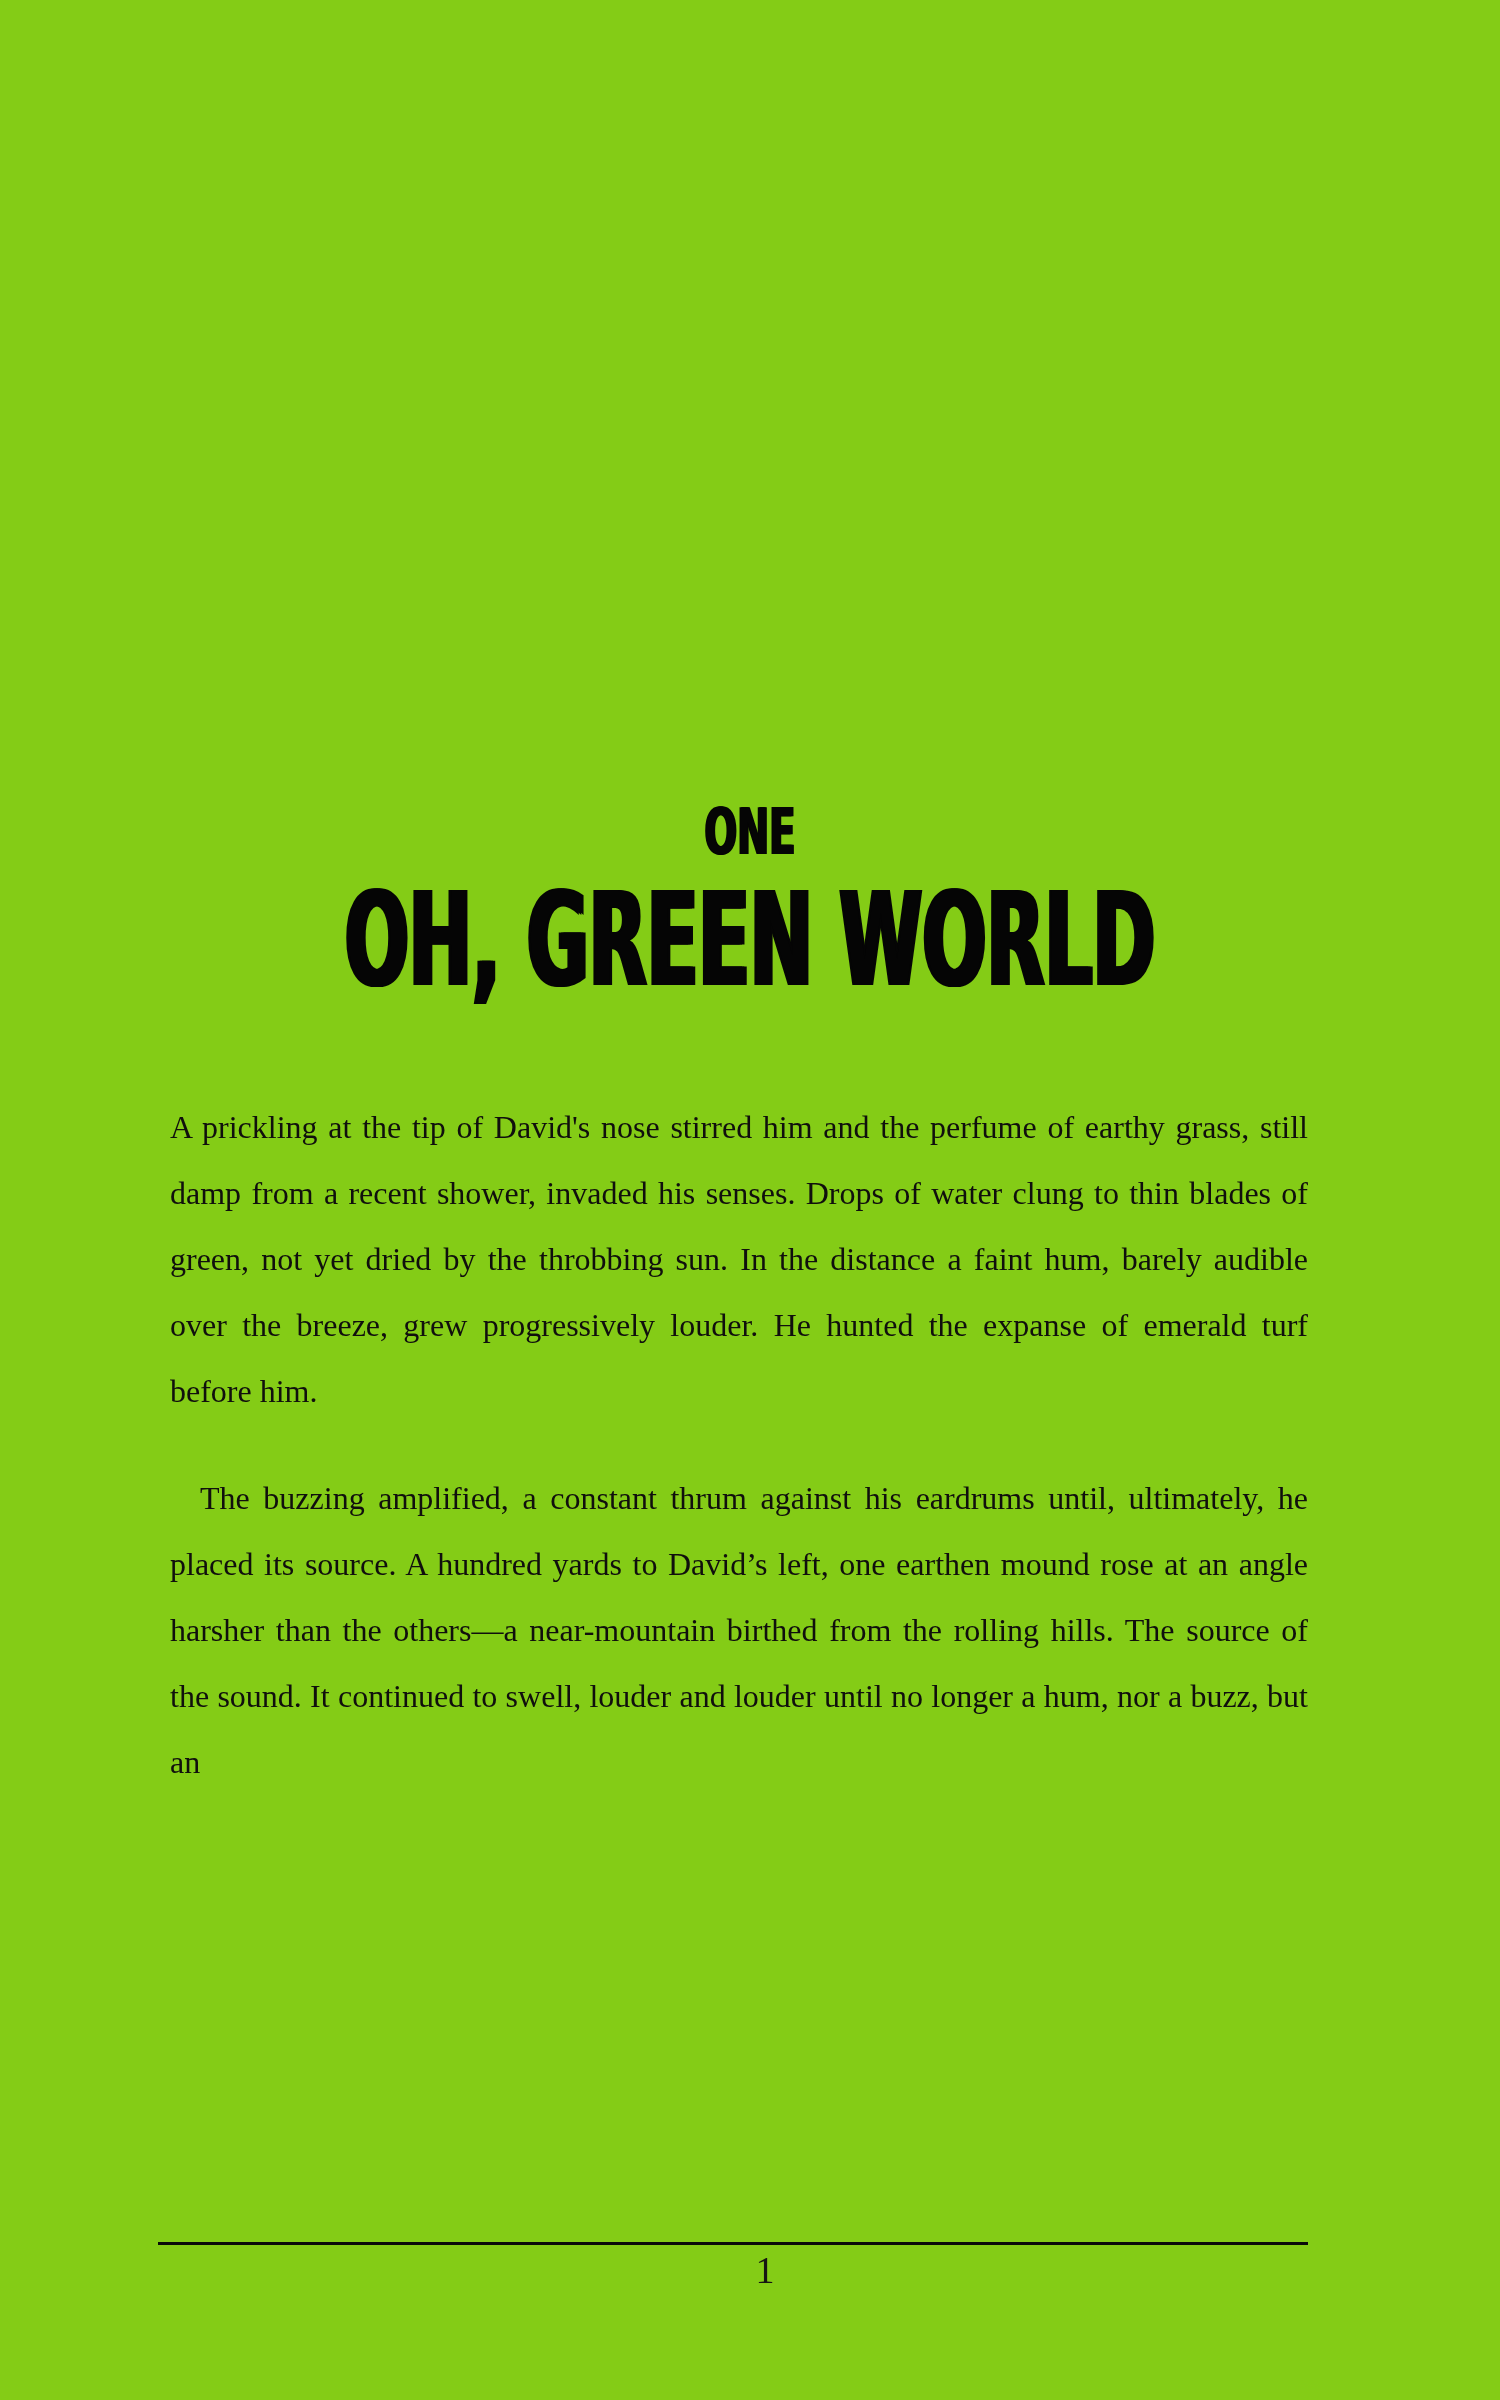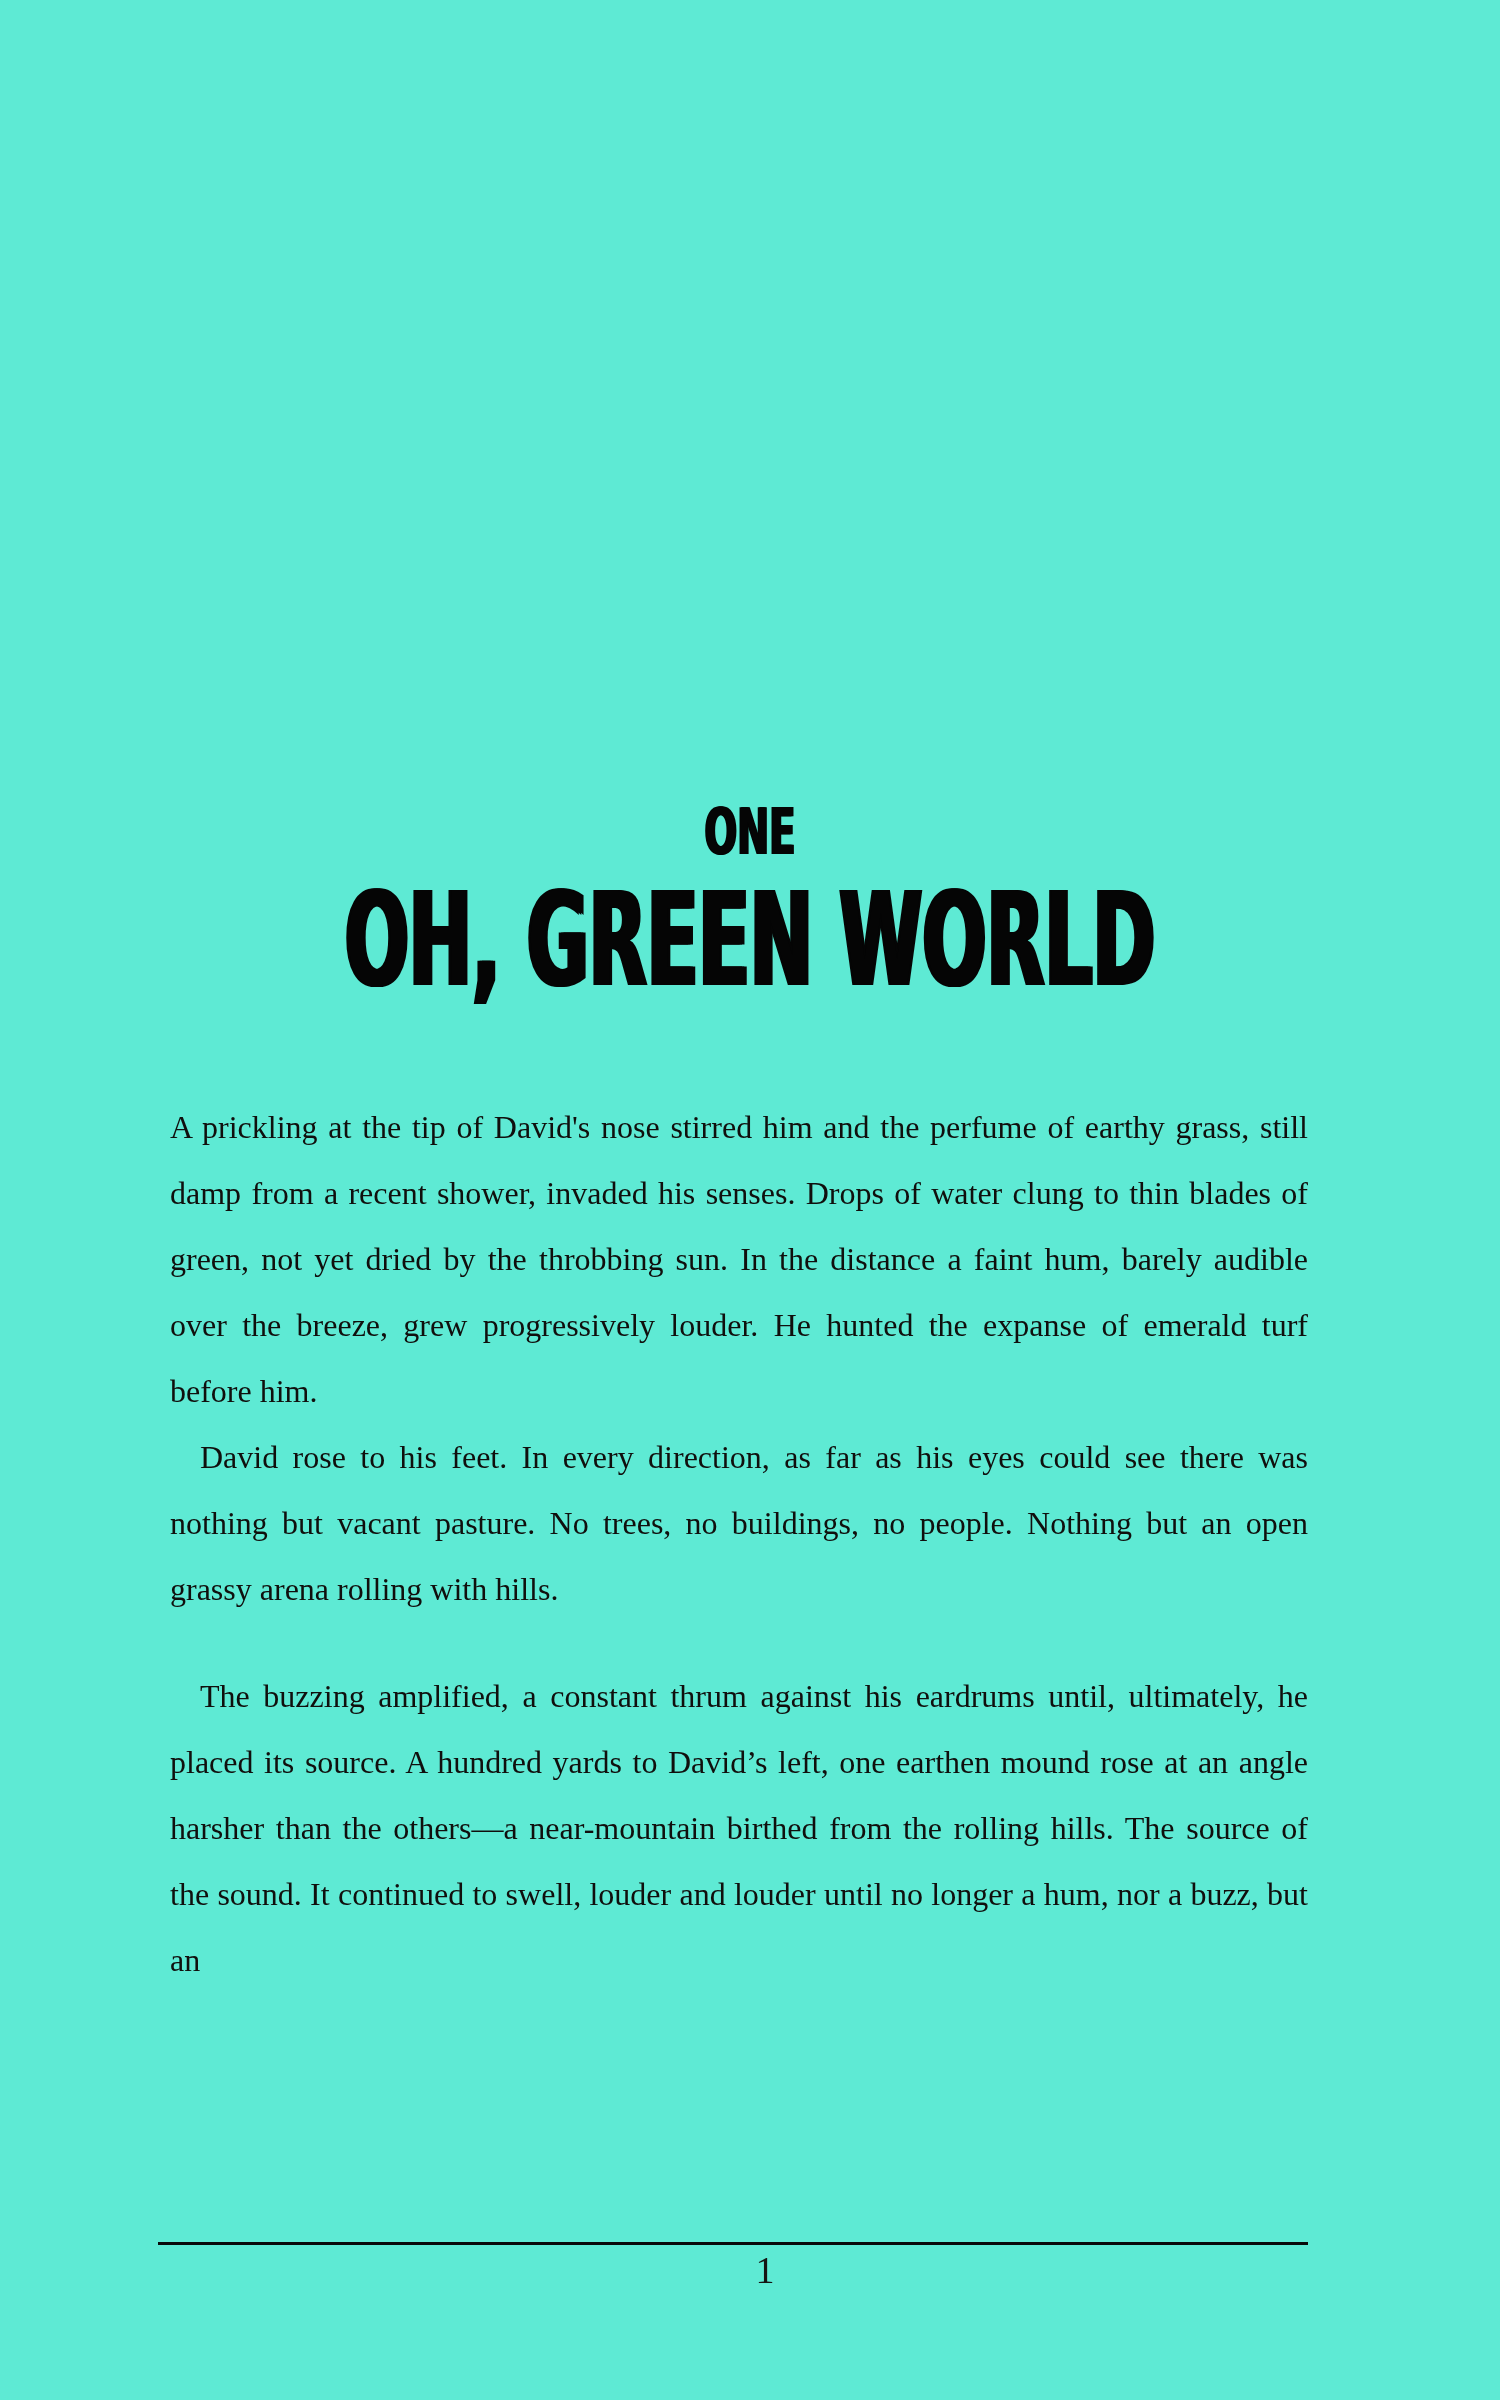--- a/index.html
+++ b/index.html
@@ -4,21 +4,21 @@
 <style>
   html, body {
     margin: 0;
     padding: 0;
     background: #f8f0dc;
   }
   .page {
     position: relative;
     width: 1500px;
     height: 2400px;
-    background: #5eead4;
+    background: #84cc16;
     overflow: hidden;
     font-family: "Liberation Serif", "DejaVu Serif", serif;
     color: #100f0d;
   }
   
   .chapter-number-wrap {
     position: absolute;
     top: 800px;
     left: 0;
     width: 100%;
@@ -100,21 +100,20 @@
   <div class="chapter-number-wrap">
     <span class="impact small">ONE</span>
   </div>
 
   <div class="chapter-title-wrap">
     <span class="impact big">OH, GREEN WORLD</span>
   </div>
 
   <div class="body-text">
     <p class="para">A prickling at the tip of David's nose stirred him and the perfume of earthy grass, still damp from a recent shower, invaded his senses. Drops of water clung to thin blades of green, not yet dried by the throbbing sun. In the distance a faint hum, barely audible over the breeze, grew progressively louder. He hunted the expanse of emerald turf before him.</p>
-    <p class="para indent">David rose to his feet. In every direction, as far as his eyes could see there was nothing but vacant pasture. No trees, no buildings, no people. Nothing but an open grassy arena rolling with hills.</p>
     <p class="para indent continues">The buzzing amplified, a constant thrum against his eardrums until, ultimately, he placed its source. A hundred yards to David’s left, one earthen mound rose at an angle harsher than the others—a near-mountain birthed from the rolling hills. The source of the sound. It continued to swell, louder and louder until no longer a hum, nor a buzz, but an</p>
   </div>
 
   <div class="footer-rule"></div>
 
   <div class="page-number">1</div>
 
 </div>
 
 </body></html>

